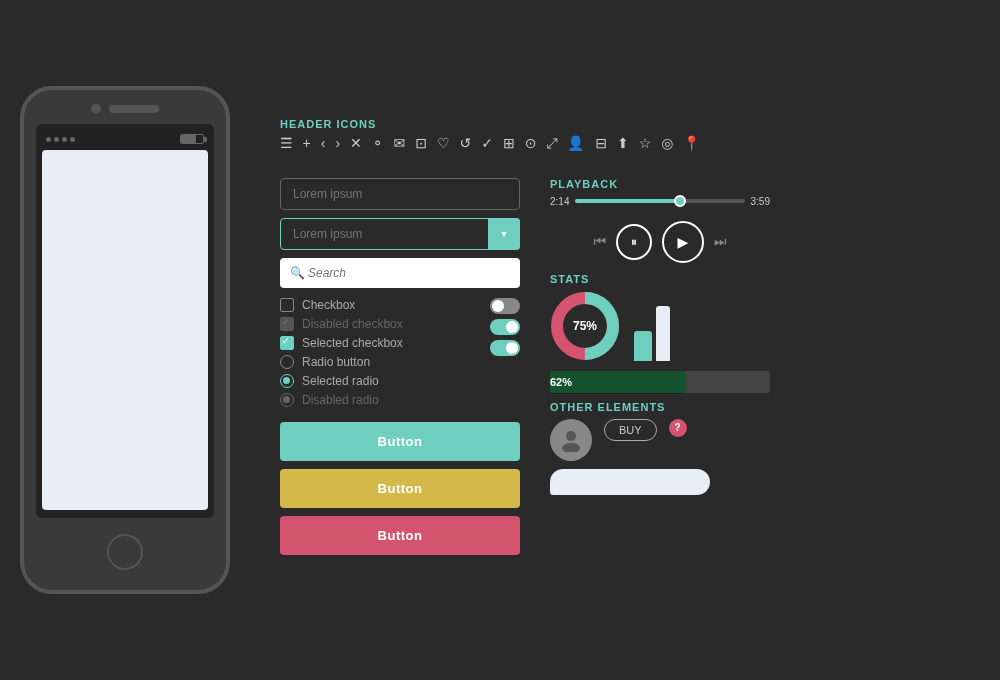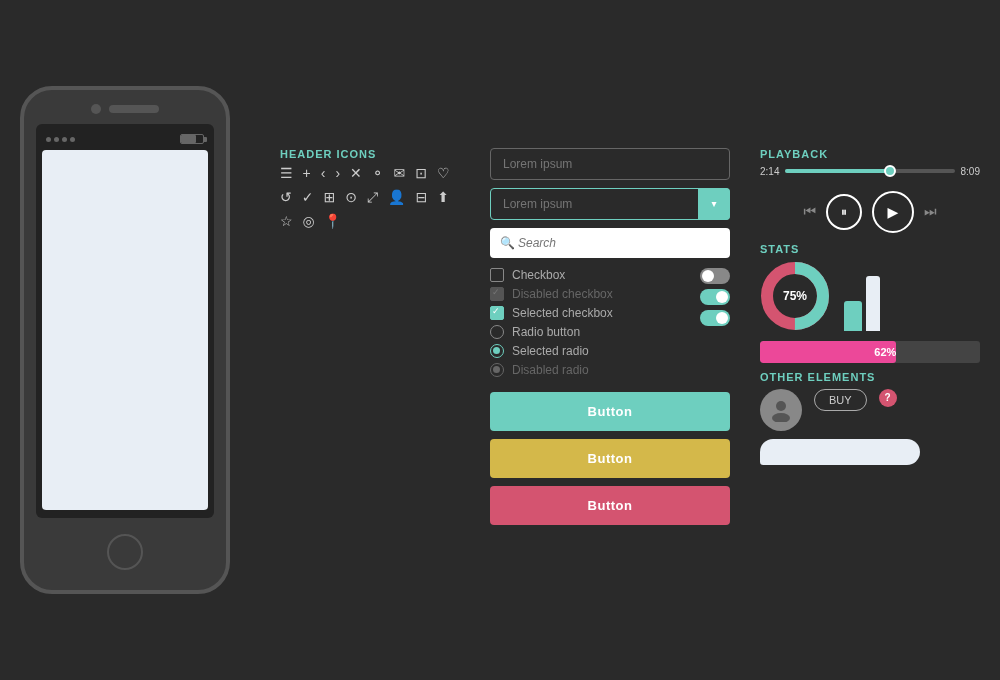--- a/index.html
+++ b/index.html
@@ -103,21 +103,21 @@
     .phone-home {
       width: 36px; height: 36px;
       border-radius: 50%;
       border: 2px solid #555;
       background: #3a3a3a;
     }
 
     
     .right-content {
       display: flex;
-      flex-direction: row;
+      flex-direction: column;
       gap: 28px;
       flex: 1;
     }
 
     
     .section-title {
       color: #6ecfbf;
       font-size: 11px;
       font-weight: bold;
       letter-spacing: 1px;
@@ -446,25 +446,25 @@
     }
     .progress-bar {
       width: 100%;
       height: 22px;
       background: #444;
       border-radius: 3px;
       overflow: hidden;
     }
     .progress-fill {
       height: 100%;
-      background: #ec4899;
+      background: #14532d;
       border-radius: 3px;
       display: flex;
       align-items: center;
-      justify-content: flex-end;
+      justify-content: flex-start;
       font-size: 11px;
       color: white;
       font-weight: bold;
     }
 
     
     .other-section {
       margin-top: 8px;
     }
     .other-row {
@@ -636,21 +636,21 @@
     <div class="right-col">
 
       <div class="playback-section">
         <div class="section-title">PLAYBACK</div>
         <div class="playback-slider-row">
           <span class="time-text">2:14</span>
           <div class="slider-track">
             <div class="slider-fill"></div>
             <div class="slider-thumb"></div>
           </div>
-          <span class="time-text">8:09</span>
+          <span class="time-text">3:59</span>
         </div>
         <div class="playback-controls">
           <button class="ctrl-btn-small">⏮</button>
           <button class="ctrl-btn active">⏸</button>
           <button class="ctrl-btn play-btn">▶</button>
           <button class="ctrl-btn-small">⏭</button>
         </div>
       </div>
 
       <div class="stats-section">

